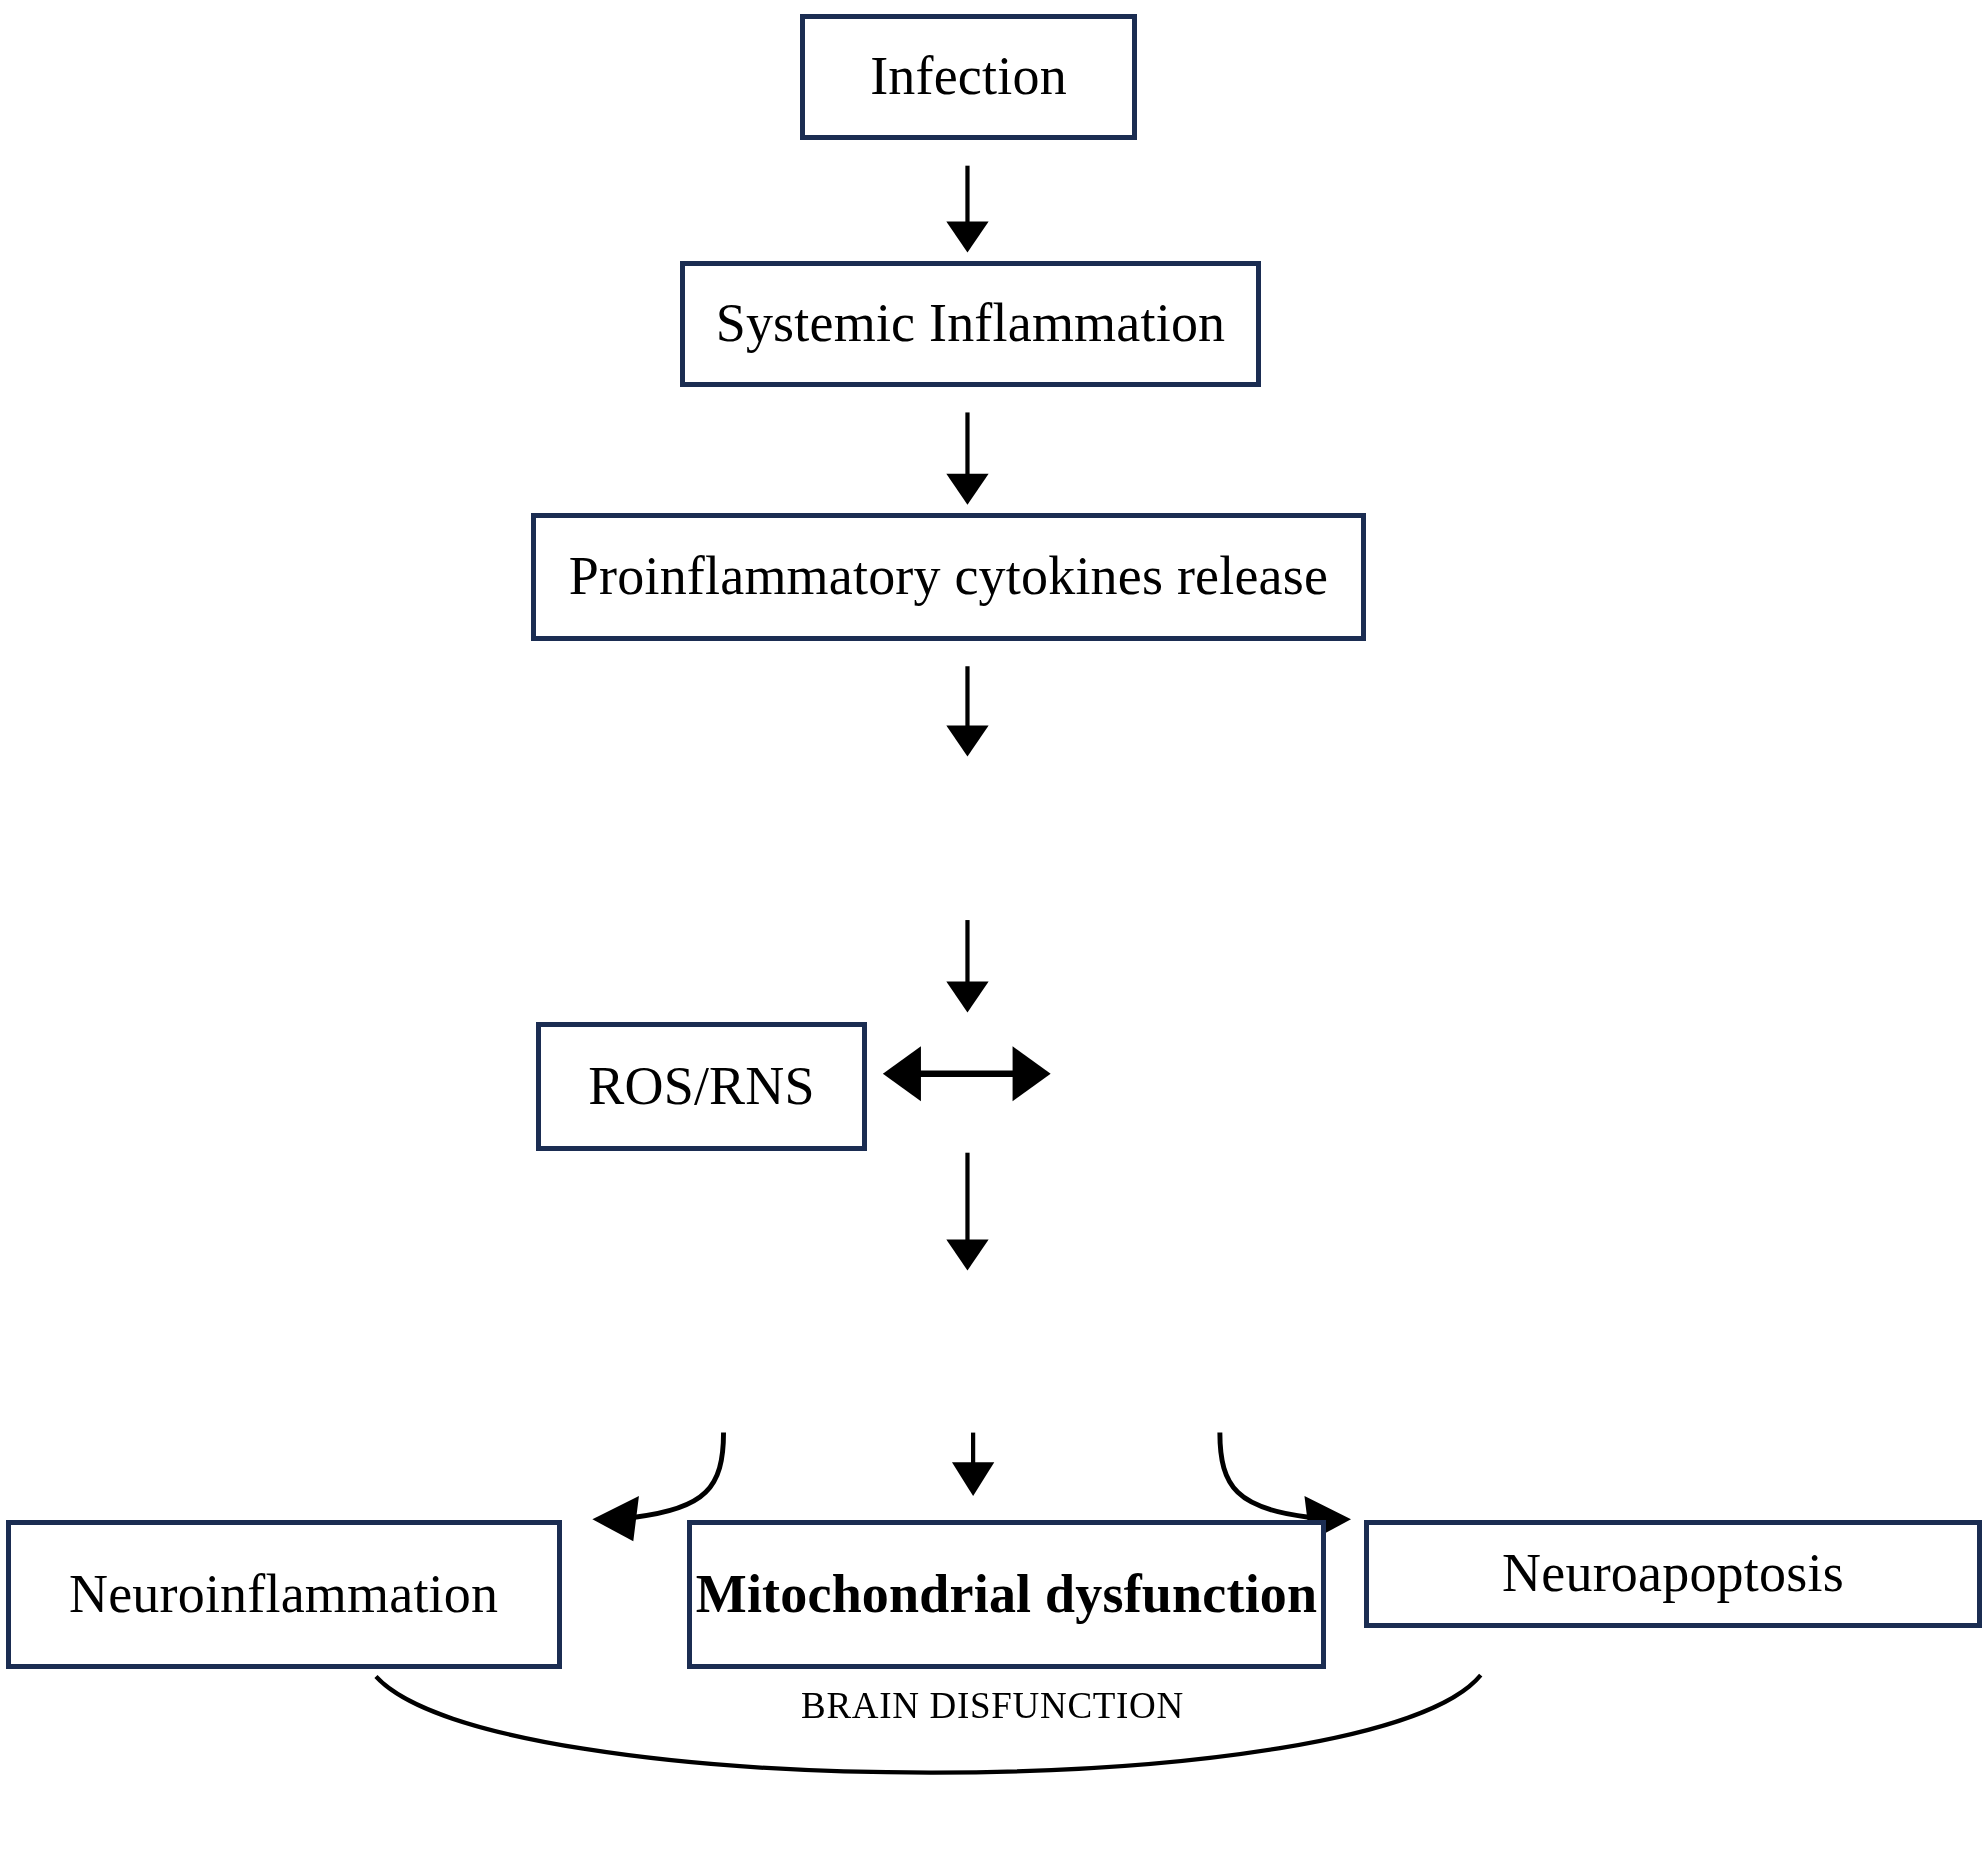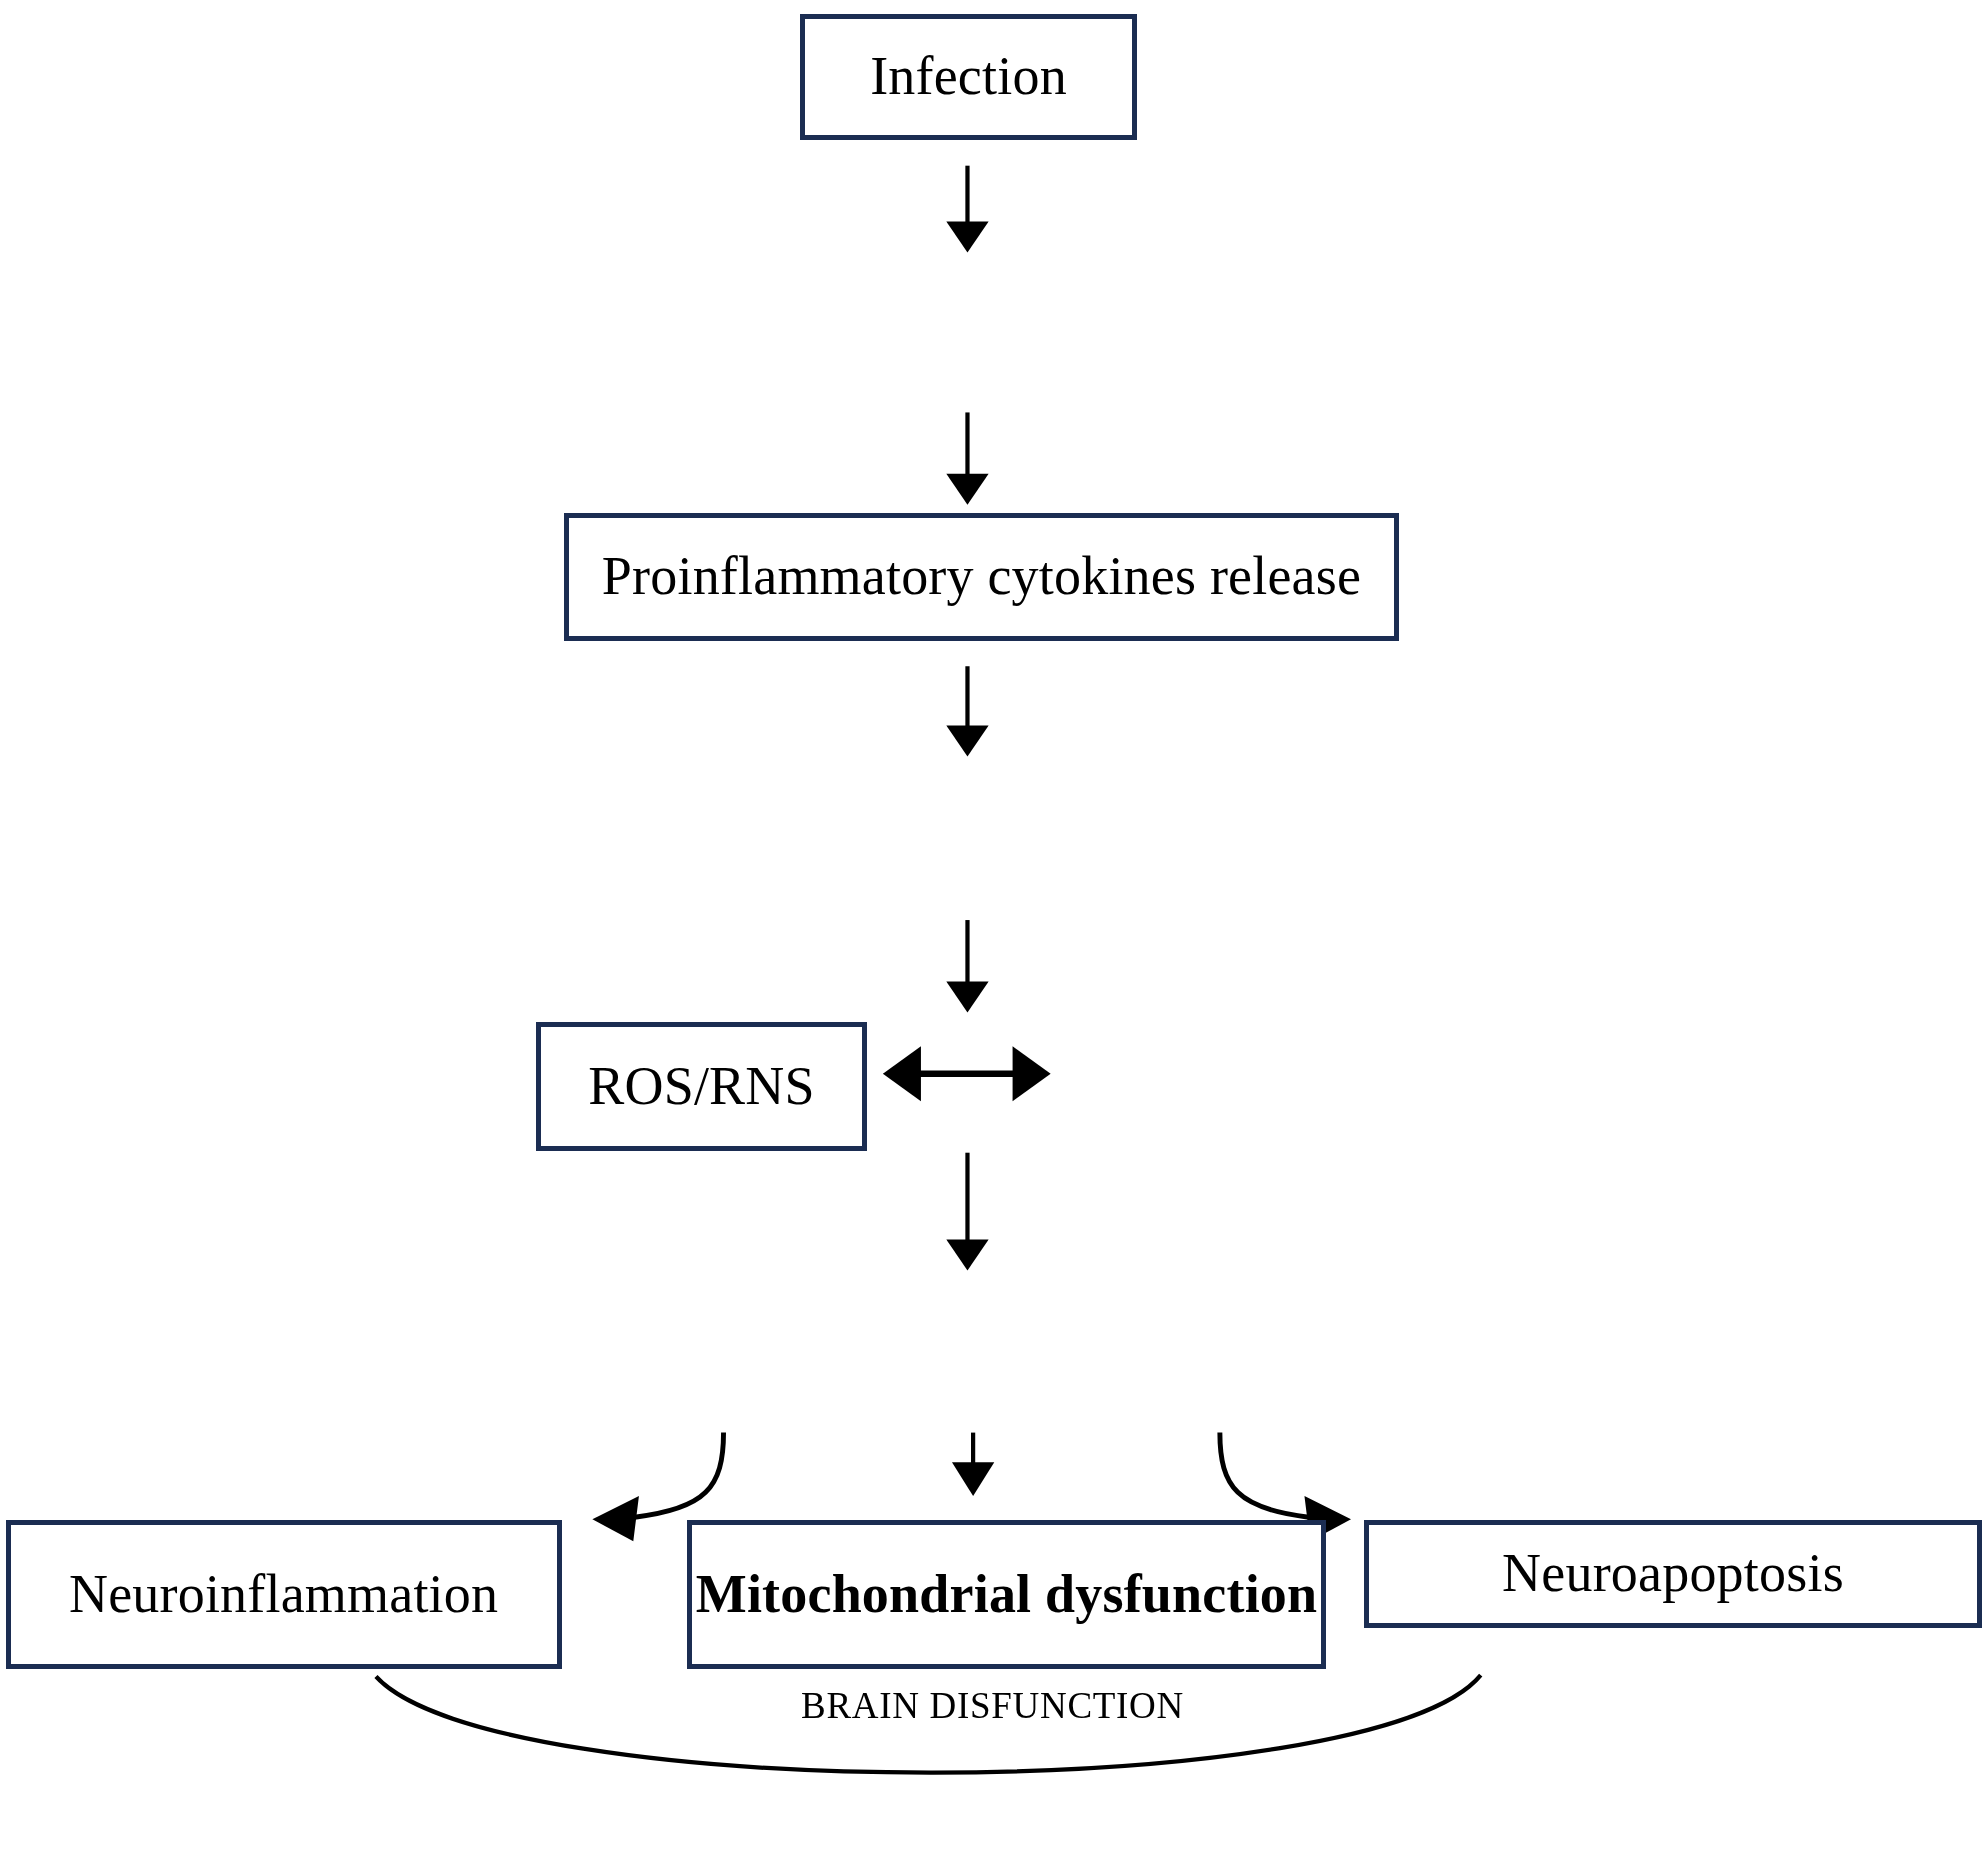--- a/index.html
+++ b/index.html
@@ -33,21 +33,21 @@
   }
   .node-label {
     display: block;
     font-size: 54px;
     letter-spacing: 0.2px;
     white-space: nowrap;
   }
   
   #n-infection        { left:800px; top:14px;   width:337px;  height:126px; }
   #n-systemic         { left:680px;  top:261px;  width:581px;  height:126px; }
-  #n-cytokines        { left:564px;  top:513px;  width:835px; height:128px; }
+  #n-cytokines        { left:531px;  top:513px;  width:835px; height:128px; }
   #n-bbb              { left:370px;  top:765px; width:1203px; height:130px; }
   #n-ros              { left:536px;  top:1022px; width:331px;  height:129px; }
   #n-hypoxia          { left:1095px; top:1022px; width:331px;  height:129px; }
   #n-antioxidant      { left:683px;  top:1282px; width:587px;  height:129px; }
   #n-neuroinflammation{ left:5.6px;    top:1520px; width:556px;  height:149px; }
   #n-mitochondrial    { left:687px;  top:1520px; width:639px;  height:149px;font-weight:bold; }
   #n-neuroapoptosis   { left:1364px; top:1520px; width:618px;  height:108px; }
 
   .edges {
     position: absolute;
@@ -132,20 +132,23 @@
 
     <g>
       <path d="M533,2378 C700,2560 1950,2560 2100,2376" fill="none" stroke="#000000" stroke-width="6"></path>
     </g>
   </svg>
 
   <div class="node" id="n-infection">
     <span class="node-label">Infection</span>
   </div>
 
+  <div class="node" id="n-systemic">
+    <span class="node-label">Systemic Inflammation</span>
+  </div>
 
   <div class="node" id="n-cytokines">
     <span class="node-label">Proinflammatory cytokines release</span>
   </div>
 
 
   <div class="node" id="n-ros">
     <span class="node-label">ROS/RNS</span>
   </div>
 

